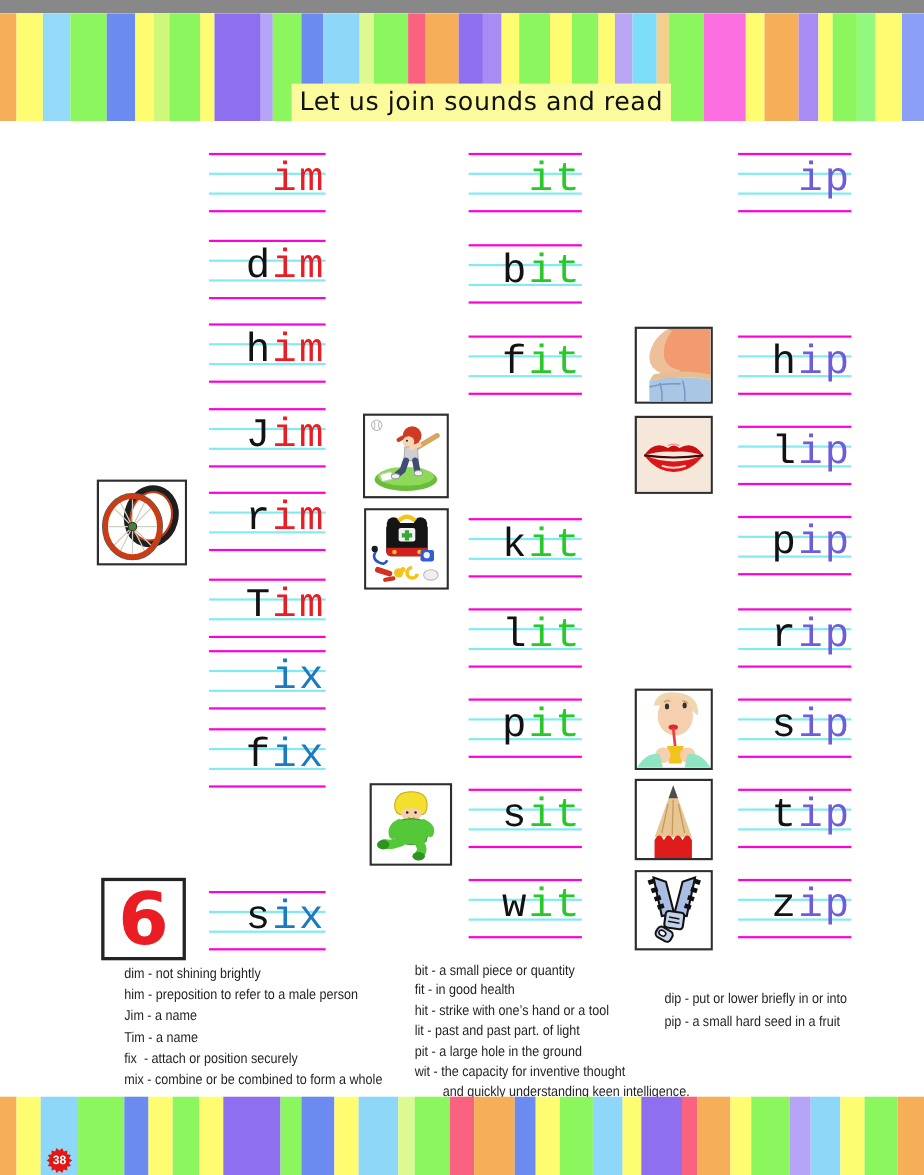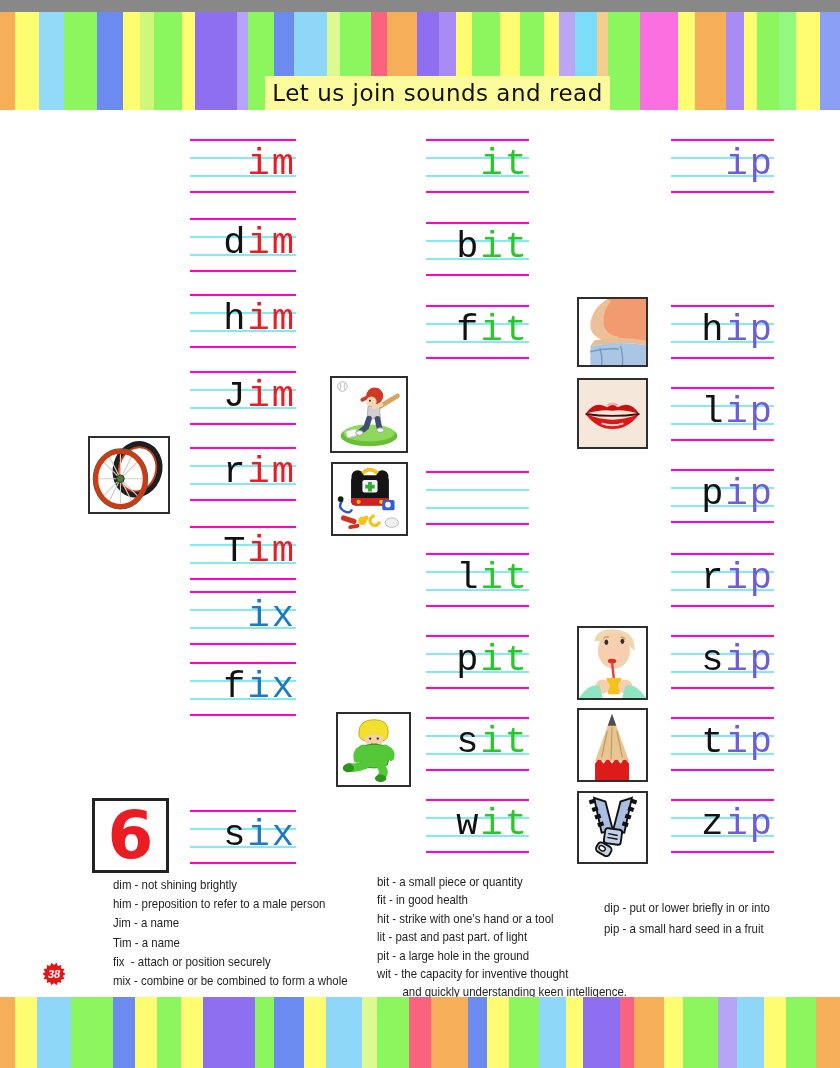--- a/index.html
+++ b/index.html
@@ -26,21 +26,21 @@
   .lesson-box span{font-family:"DejaVu Sans",sans-serif;font-weight:bold;font-size:66px;color:#EA1C24;line-height:1;}
   .defs{position:absolute;transform:scaleX(0.88);transform-origin:0 0;color:#1f1f1f;
         font-family:"Liberation Sans",sans-serif;font-size:13px;}
   .def-line{white-space:pre;}
   .defs-left{left:113px;top:863px;}
   .defs-left .def-line{line-height:19.2px;}
   .defs-middle{left:377px;top:861px;}
   .defs-middle .def-line{line-height:18.4px;}
   .defs-right{left:604px;top:885px;}
   .defs-right .def-line{line-height:21px;}
-  .page-badge{position:absolute;left:42px;top:950px;width:24px;height:24px;z-index:3;font-style:italic;}
+  .page-badge{position:absolute;left:42px;top:1031px;width:24px;height:24px;z-index:3;}
   .page-badge svg{position:absolute;inset:0;}
   .page-badge .num{position:absolute;inset:0;display:flex;align-items:center;justify-content:center;
         color:#fff;font-size:11px;font-weight:bold;font-family:"Liberation Sans",sans-serif;}
 </style>
 </head>
 <body>
 
 <div class="page">
 
   <div class="stripe-band top">
@@ -207,20 +207,21 @@
         <div class="rule rule-c" style="top: 18px;"></div>
         <div class="rule rule-c" style="top: 36px;"></div>
         <div class="rule rule-m" style="top: 52px;"></div>
         <div class="word"><span>f</span><span style="color: rgb(40, 200, 40);">it</span></div>
       </div>
       <div class="word-block" style="top: 459px;">
         <div class="rule rule-m" style="top: 0px;"></div>
         <div class="rule rule-c" style="top: 18px;"></div>
         <div class="rule rule-c" style="top: 36px;"></div>
         <div class="rule rule-m" style="top: 52px;"></div>
+        <div class="word"><span>k</span><span style="color: rgb(40, 200, 40);">it</span></div>
       </div>
       <div class="word-block" style="top: 541px;">
         <div class="rule rule-m" style="top: 0px;"></div>
         <div class="rule rule-c" style="top: 18px;"></div>
         <div class="rule rule-c" style="top: 36px;"></div>
         <div class="rule rule-m" style="top: 52px;"></div>
         <div class="word"><span>l</span><span style="color: rgb(40, 200, 40);">it</span></div>
       </div>
       <div class="word-block" style="top: 623px;">
         <div class="rule rule-m" style="top: 0px;"></div>

